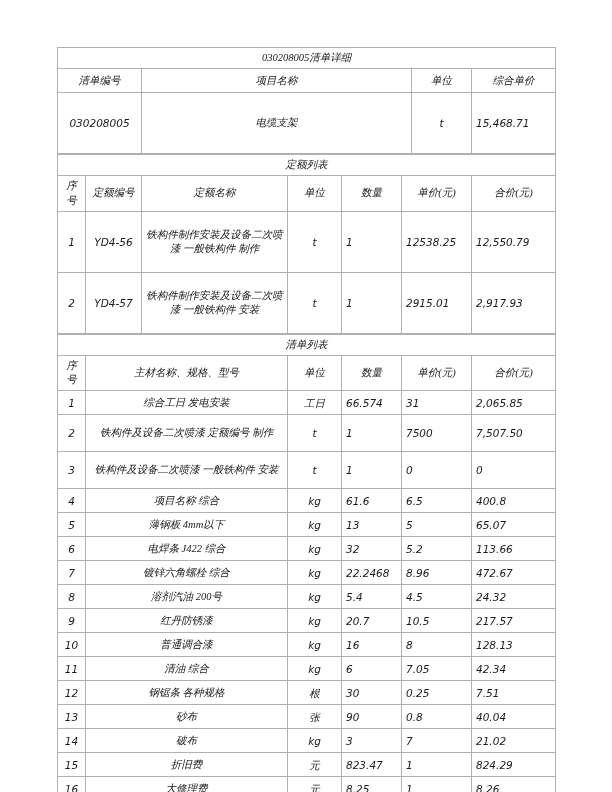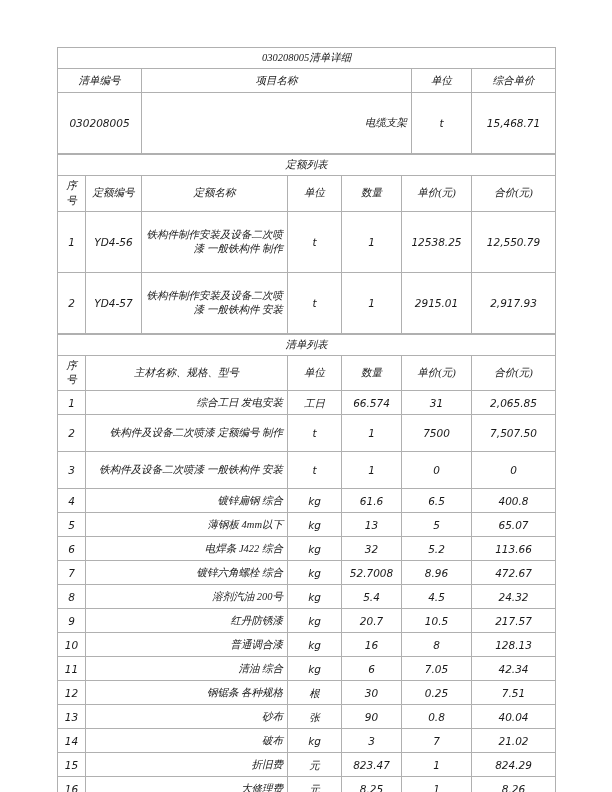--- a/index.html
+++ b/index.html
@@ -29,22 +29,22 @@
   }
   table.doc td {
     border: 1px solid #b0b0b0;
     font-size: 10.5px;
     line-height: 1.35;
     padding: 3px 4px;
     vertical-align: middle;
     word-break: break-all;
   }
   .center { text-align: center; }
-  .right  { text-align: center; }
-  .left   { text-align: right; }
+  .right  { text-align: left; }
+  .left   { text-align: center; }
   .num {
     font-family: "DejaVu Sans", "Liberation Sans", sans-serif;
     font-size: 10px;
   }
   .title-row td {
     text-align: center;
     padding: 5px 4px;
     font-size: 10.5px;
   }
   .hdr td {
@@ -193,21 +193,21 @@
         <tr class="mid">
           <td class="center num">3</td>
           <td class="left desc">铁构件及设备二次喷漆 一般铁构件 安装</td>
           <td class="center num">t</td>
           <td class="right num">1</td>
           <td class="right num">0</td>
           <td class="right num">0</td>
         </tr>
         <tr class="short">
           <td class="center num">4</td>
-          <td class="left desc">镀锌扁钢 综合</td>
+          <td class="left desc">项目名称 综合</td>
           <td class="center num">kg</td>
           <td class="right num">61.6</td>
           <td class="right num">6.5</td>
           <td class="right num">400.8</td>
         </tr>
         <tr class="short">
           <td class="center num">5</td>
           <td class="left desc">薄钢板 4mm以下</td>
           <td class="center num">kg</td>
           <td class="right num">13</td>
@@ -219,21 +219,21 @@
           <td class="left desc">电焊条 J422 综合</td>
           <td class="center num">kg</td>
           <td class="right num">32</td>
           <td class="right num">5.2</td>
           <td class="right num">113.66</td>
         </tr>
         <tr class="short">
           <td class="center num">7</td>
           <td class="left desc">镀锌六角螺栓 综合</td>
           <td class="center num">kg</td>
-          <td class="right num">52.7008</td>
+          <td class="right num">22.2468</td>
           <td class="right num">8.96</td>
           <td class="right num">472.67</td>
         </tr>
         <tr class="short">
           <td class="center num">8</td>
           <td class="left desc">溶剂汽油 200号</td>
           <td class="center num">kg</td>
           <td class="right num">5.4</td>
           <td class="right num">4.5</td>
           <td class="right num">24.32</td>

